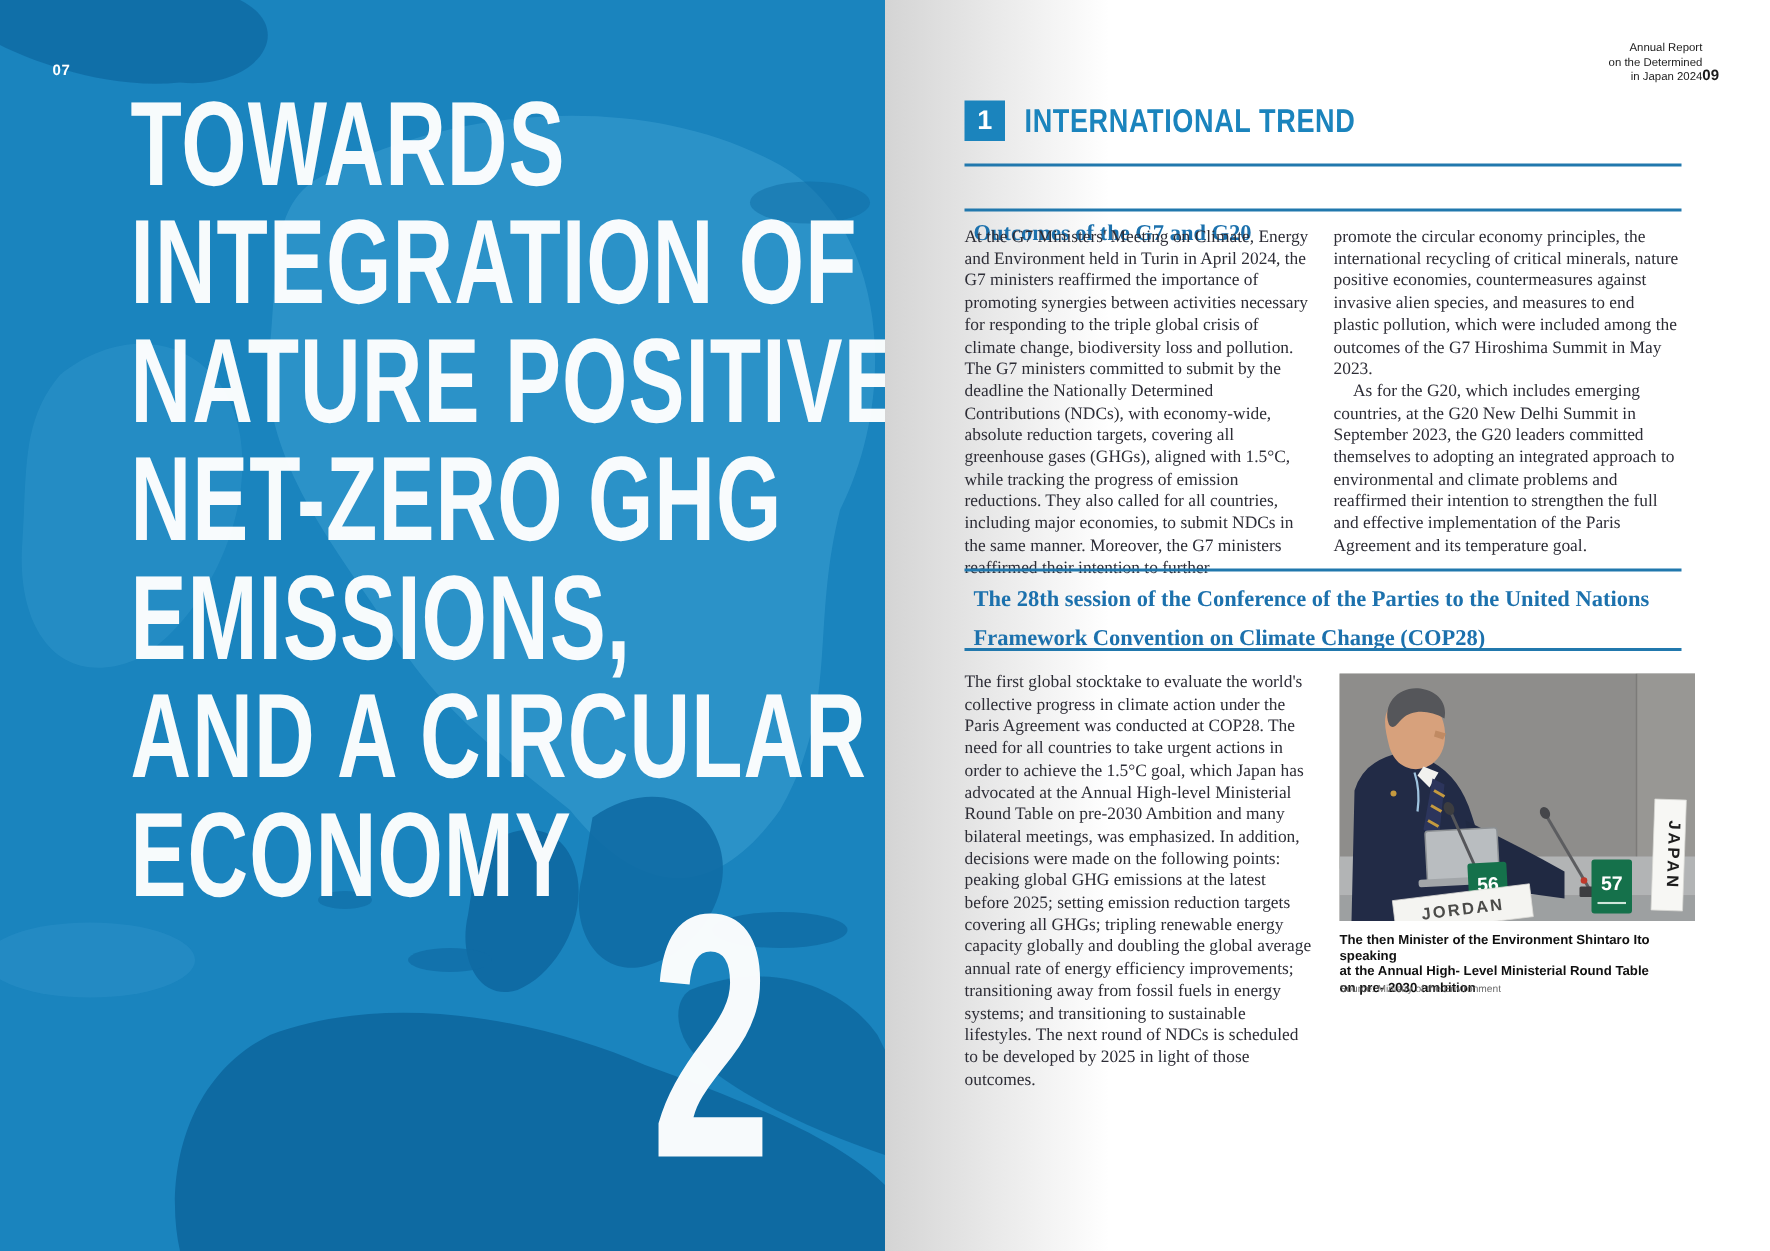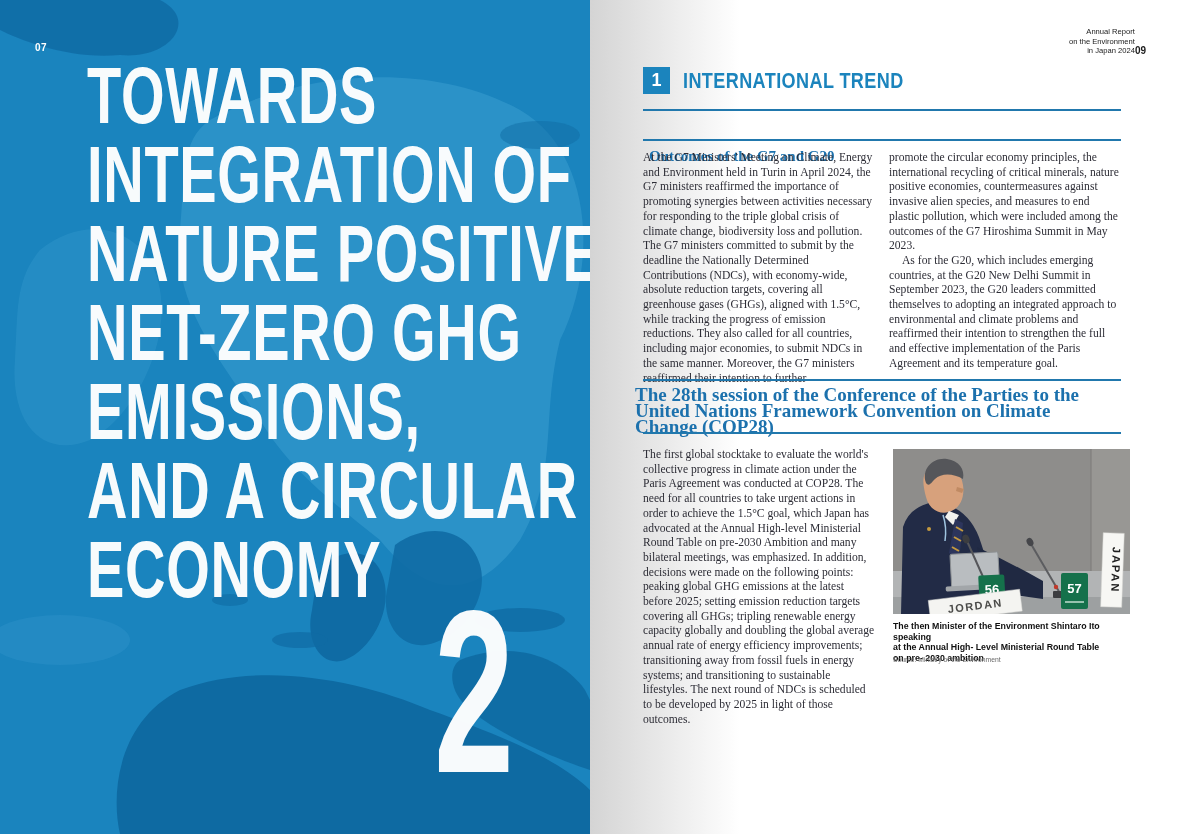--- a/index.html
+++ b/index.html
@@ -48,21 +48,21 @@
     color:#1b84bd; font-weight:bold; font-size:22px; letter-spacing:.5px;
     white-space:nowrap; transform:scaleX(0.82); transform-origin:left center;
   }
 
   .rule { position:absolute; left:53px; right:59px; height:2px; background:#2178ad; }
   .rule-1 { top:109px; } .rule-2 { top:139px; }
   .rule-3 { top:379px; } .rule-4 { top:432px; }
 
   .h2 { position:absolute; color:#1c71ad; font-family:"Liberation Serif", serif; font-weight:bold; }
   .h2-g7 { left:59px; top:116px; font-size:15px;margin-top:32px; }
-  .h2-cop { left:45px; top:387px; width:462px; font-size:19px; line-height:16px; }
+  .h2-cop { left:59px; top:387px; width:462px; font-size:15px; line-height:26px; }
 
   .body-text { font-family:"Liberation Serif", serif; font-size:11.6px; line-height:14.7px; color:#2d2d36; }
   .cols { position:absolute; left:53px; top:151px; width:478px; display:flex; gap:14px; }
   .col { width:232px; }
   .col p { margin:0; }
   .col p.indent { text-indent:13px; }
 
   .cop-col { position:absolute; left:53px; top:448px; width:233px; }
 
   
@@ -112,21 +112,21 @@
 
     <div class="chapter-num">2</div>
   </div>
 
   <div class="right-page">
     <div class="spine-shadow"></div>
 
     <div class="rp-header">
       <div class="report-title">
         <div>Annual Report</div>
-        <div>on the Environment</div>
+        <div>on the Determined</div>
         <div>in Japan 2024</div>
       </div>
       <div class="rp-page-num">09</div>
     </div>
 
     <div class="section-head">
       <div class="num-box">1</div>
       <div class="section-title">INTERNATIONAL TREND</div>
     </div>
 

